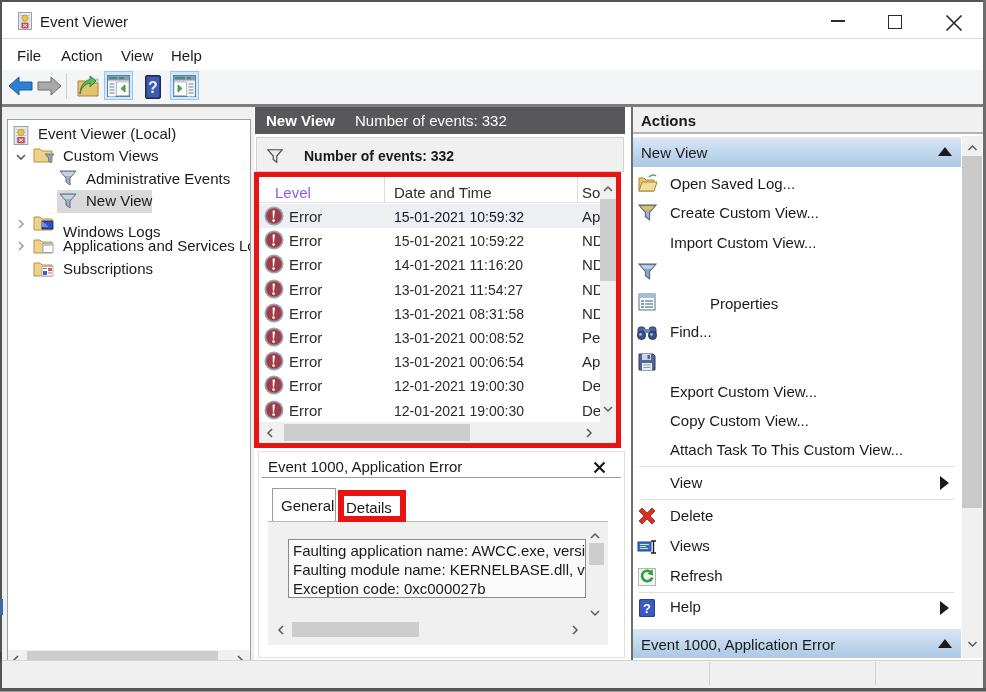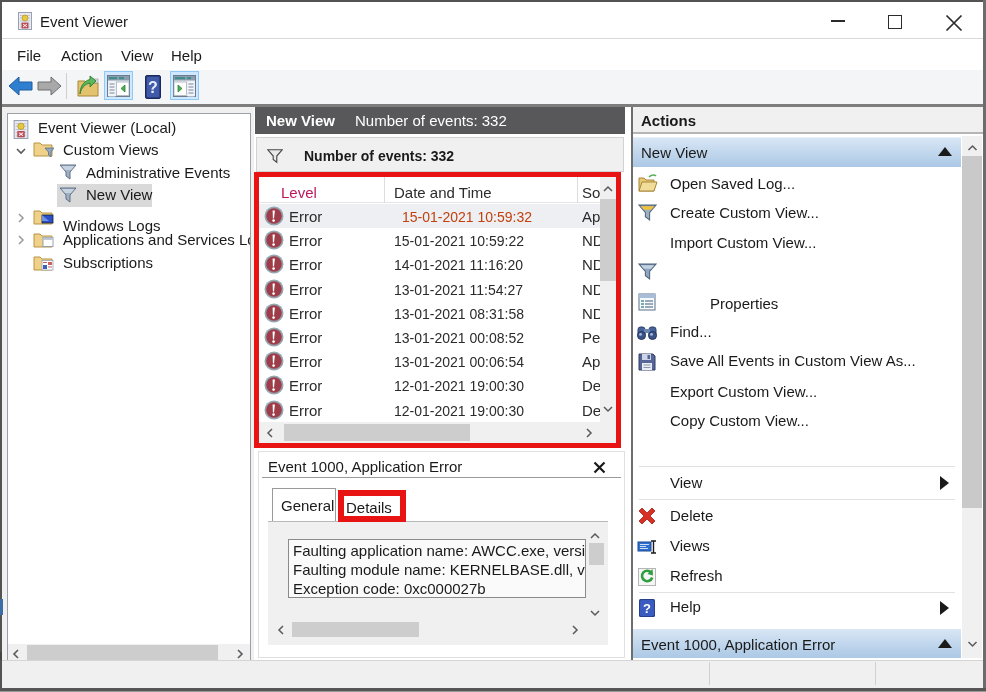--- a/index.html
+++ b/index.html
@@ -83,21 +83,21 @@
 <rect x="2" y="2" width="10" height="2.2" fill="#3e8e8e"></rect>
     <rect x="14" y="2" width="4" height="2.2" fill="#3e8e8e"></rect>
 <rect x="14.5" y="6.5" width="7" height="15" fill="#f2f4f7"></rect>
 <path d="M15.5 9 L20.5 9 M15.5 12 L20.5 12 M15.5 15 L20.5 15 M15.5 18 L20.5 18" stroke="#7a8a9a" stroke-width="1"></path>
 <rect x="1" y="7" width="12.5" height="13.5" fill="#ffffff" stroke="#9aa5b2" stroke-width="0.7"></rect>
 <path d="M5 10 L9 13.5 L5 17 Z" fill="#4caf50" stroke="#2e7d32" stroke-width="0.8"></path>
 </svg>
 
 <div class="a" style="left:2px;top:107px;width:981px;height:581px;background:#f0f0f0;"></div>
 
-<div class="a" style="left:7px;top:113px;width:244px;height:553px;background:#ffffff;border:1px solid #99a0a8;overflow:hidden;" id="leftpane">
+<div class="a" style="left:7px;top:119px;width:244px;height:553px;background:#ffffff;border:1px solid #99a0a8;overflow:hidden;" id="leftpane">
 
   <svg class="a" style="left:5px;top:6px;" width="16" height="19" viewBox="0 0 14 18">
     <rect x="0" y="0" width="14" height="18" fill="#98a1b3"></rect>
     <rect x="1" y="1" width="12" height="16" fill="#e9e9ef"></rect>
     <path d="M2 3.5 L12 3.5 M2 6 L12 6 M2 9 L12 9 M2 12 L12 12 M2 15 L12 15" stroke="#b9bfcd" stroke-width="0.8"></path>
     <circle cx="7" cy="6" r="3" fill="#e7c93f" stroke="#a88a1a" stroke-width="0.6"></circle>
     <rect x="4" y="11" width="6" height="5" fill="#cf5b63" stroke="#9c2f36" stroke-width="0.7"></rect>
     <path d="M5 12 L9 15 M9 12 L5 15" stroke="#fff" stroke-width="0.9"></path>
   </svg>
   <div class="a txt15" style="left:30px;top:5px;">Event Viewer (Local)</div>
@@ -174,33 +174,33 @@
   <svg class="a" style="left:13px;top:41px;" width="16" height="16" viewBox="0 0 18 16">
     <path d="M1 1 L17 1 L11 8 L11 15 L7 12 L7 8 Z" fill="#e8eaec" stroke="#4a4a4a" stroke-width="1.3"></path>
   </svg>
   <div class="a" style="left:50px;top:41px;font-weight:bold;font-size:14px;white-space:nowrap;">Number of events: 332</div>
 
   <div class="a" style="left:5px;top:70px;width:357px;height:266px;background:#ffffff;overflow:hidden;">
 
     <div class="a" style="left:0;top:0;width:341px;height:26px;background:#ffffff;border-bottom:1px solid #e4e4e4;"></div>
     <div class="a" style="left:125px;top:0;width:1px;height:26px;background:#dcdcdc;"></div>
     <div class="a" style="left:318px;top:0;width:1px;height:26px;background:#dcdcdc;"></div>
-    <div class="a txt15" style="left:22px;top:7px;color:#be185d;">Level</div>
+    <div class="a txt15" style="left:16px;top:7px;color:#8b5cf6;">Level</div>
     <div class="a txt15" style="left:135px;top:7px;color:#2b2b2b;">Date and Time</div>
     <div class="a txt15" style="left:323px;top:7px;color:#2b2b2b;">Sou</div>
 
     <div class="a" style="left:0;top:27px;width:341px;height:24px;background:#edeff2;">
       <svg class="a" style="left:5px;top:2px;" width="20" height="20" viewBox="0 0 20 20">
         <circle cx="10" cy="10" r="9.5" fill="#95a6b2"></circle>
         <circle cx="10" cy="10" r="7.8" fill="#9e3d49"></circle>
         <path d="M10.9 4.5 L10 12.5 L8.9 12.5 L8.6 4.5 Z" fill="#ffffff"></path>
         <circle cx="9.6" cy="14.6" r="1.3" fill="#ffffff"></circle>
       </svg>
       <div class="a txt15" style="left:30px;top:4px;color:#2b2b2b;">Error</div>
-      <div class="a" style="left:143px;top:5px;color:#c2410c;font-size:14px;white-space:nowrap;">15-01-2021 10:59:32</div>
+      <div class="a" style="left:135px;top:5px;color:#0f172a;font-size:14px;white-space:nowrap;">15-01-2021 10:59:32</div>
       <div class="a txt15" style="left:323px;top:4px;color:#2b2b2b;">Ap</div>
     </div>
     <div class="a" style="left:0;top:51px;width:341px;height:24px;">
       <svg class="a" style="left:5px;top:2px;" width="20" height="20" viewBox="0 0 20 20">
         <circle cx="10" cy="10" r="9.5" fill="#95a6b2"></circle>
         <circle cx="10" cy="10" r="7.8" fill="#9e3d49"></circle>
         <path d="M10.9 4.5 L10 12.5 L8.9 12.5 L8.6 4.5 Z" fill="#ffffff"></path>
         <circle cx="9.6" cy="14.6" r="1.3" fill="#ffffff"></circle>
       </svg>
       <div class="a txt15" style="left:30px;top:4px;color:#2b2b2b;">Error</div>
@@ -391,23 +391,23 @@
     <circle cx="14.5" cy="11.4" r="1.4" fill="#a6bcdd"></circle>
   </svg>
   <div class="a txt15" style="left:37px;top:216px;">Find...</div>
   <svg class="a" style="left:5px;top:246px;" width="18" height="18" viewBox="0 0 18 18">
     <path d="M1 1 L15 1 L17 3 L17 17 L1 17 Z" fill="#55659a" stroke="#323e66" stroke-width="1"></path>
     <rect x="4" y="1" width="9" height="6" fill="#cdd5e4"></rect>
     <rect x="9.5" y="2" width="2.5" height="4" fill="#55659a"></rect>
     <rect x="4" y="10" width="10" height="7" fill="#e8ecf3"></rect>
     <path d="M5.5 12 L12.5 12 M5.5 14.5 L12.5 14.5" stroke="#8a95a8" stroke-width="1"></path>
   </svg>
-  <div class="a txt15" style="left:37px;top:245px;">Save All Events in Custom View As...</div>
   <div class="a txt15" style="left:37px;top:276px;text-align:right;">Export Custom View...</div>
   <div class="a txt15" style="left:37px;top:305px;">Copy Custom View...</div>
+  <div class="a txt15" style="left:37px;top:334px;">Attach Task To This Custom View...</div>
   <div class="a" style="left:6px;top:359px;width:316px;height:1px;background:#e2e2e2;"></div>
   <div class="a txt15" style="left:37px;top:367px;">View</div>
   <svg class="a" style="left:307px;top:369px;" width="9" height="14" viewBox="0 0 9 14">
       <path d="M0 0 L9 7 L0 14 Z" fill="#1a1a1a"></path>
     </svg>
   <div class="a" style="left:6px;top:392px;width:316px;height:1px;background:#e2e2e2;"></div>
   <svg class="a" style="left:4px;top:400px;" width="20" height="19" viewBox="0 0 20 19">
     <path d="M2 4 L5 1 L10 6 L15 1 L18 4 L13 9 L18 14 L15 17 L10 12 L5 17 L2 14 L7 9 Z" fill="#d93025" stroke="#a01c14" stroke-width="0.8"></path>
   </svg>
   <div class="a txt15" style="left:37px;top:400px;">Delete</div>

